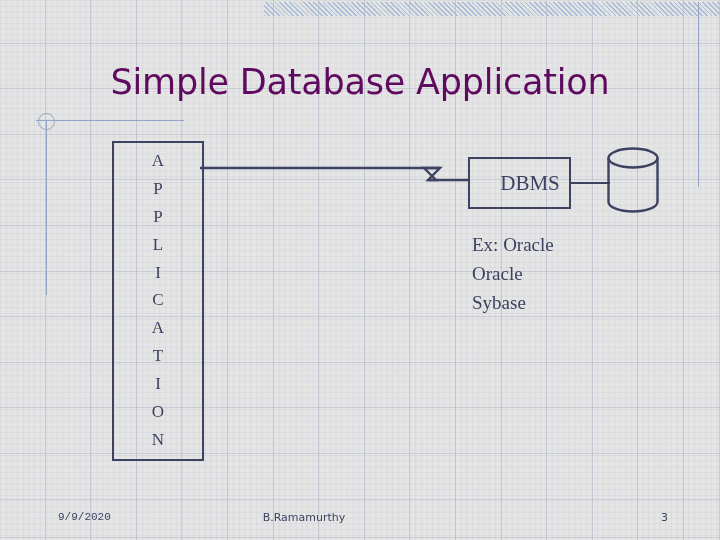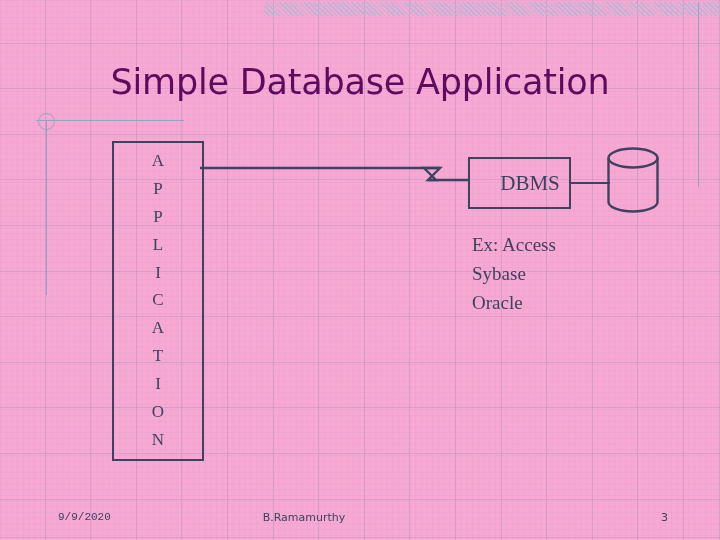--- a/index.html
+++ b/index.html
@@ -6,21 +6,21 @@
     margin: 0;
     padding: 0;
     background: #ffffff;
   }
 
   #slide {
     position: relative;
     width: 720px;
     height: 540px;
     overflow: hidden;
-    background: #f9a8d4;
+    background: #e5e5e5;
     font-family: "Liberation Sans", sans-serif;
   }
 
   
   .grid-minor {
     position: absolute;
     inset: 0;
     background-image:
       repeating-linear-gradient(to right,
         rgba(150,160,185,0.30) 0px, rgba(150,160,185,0.30) 1px,
@@ -298,22 +298,22 @@
   <div class="link-dbms-db"></div>
 
   <svg class="db-cyl" viewBox="0 0 52 66">
     <path d="M1.5,11 L1.5,55" fill="none" stroke="#3d4260" stroke-width="2.4"></path>
     <path d="M50.5,11 L50.5,55" fill="none" stroke="#3d4260" stroke-width="2.4"></path>
     <ellipse cx="26" cy="11" rx="24.5" ry="9.5" fill="none" stroke="#3d4260" stroke-width="2.4"></ellipse>
     <path d="M1.5,55 A24.5,9.5 0 0 0 50.5,55" fill="none" stroke="#3d4260" stroke-width="2.4"></path>
   </svg>
 
   <div class="examples">
-    <div>Ex: Access</div>
+    <div>Ex: Oracle</div>
+    <div>Oracle</div>
     <div>Sybase</div>
-    <div>Oracle</div>
   </div>
 
   <div class="footer-date">9/9/2020</div>
   <div class="footer-author">B.Ramamurthy</div>
   <div class="footer-page">3</div>
 
 </div>
 
 </body></html>

